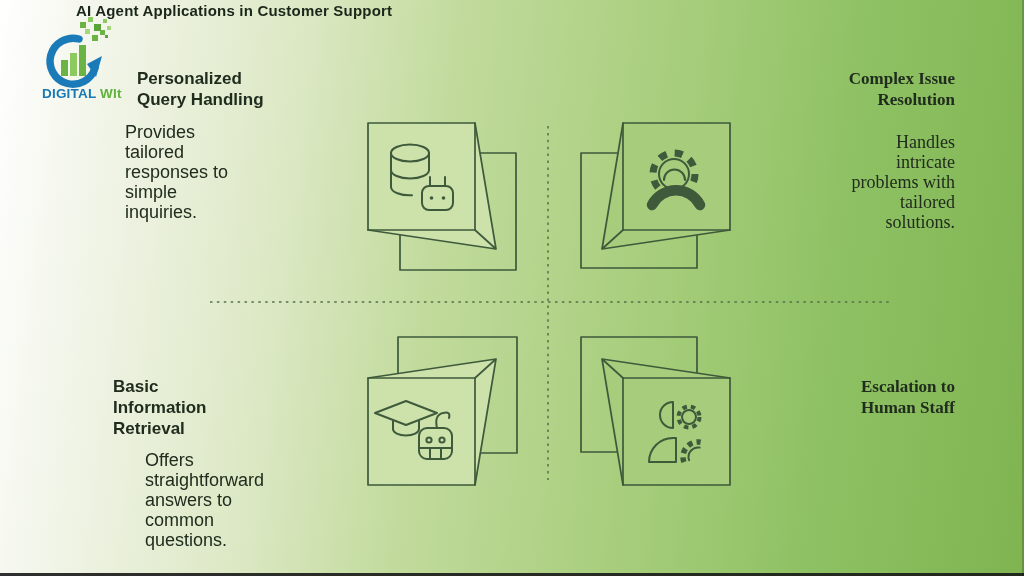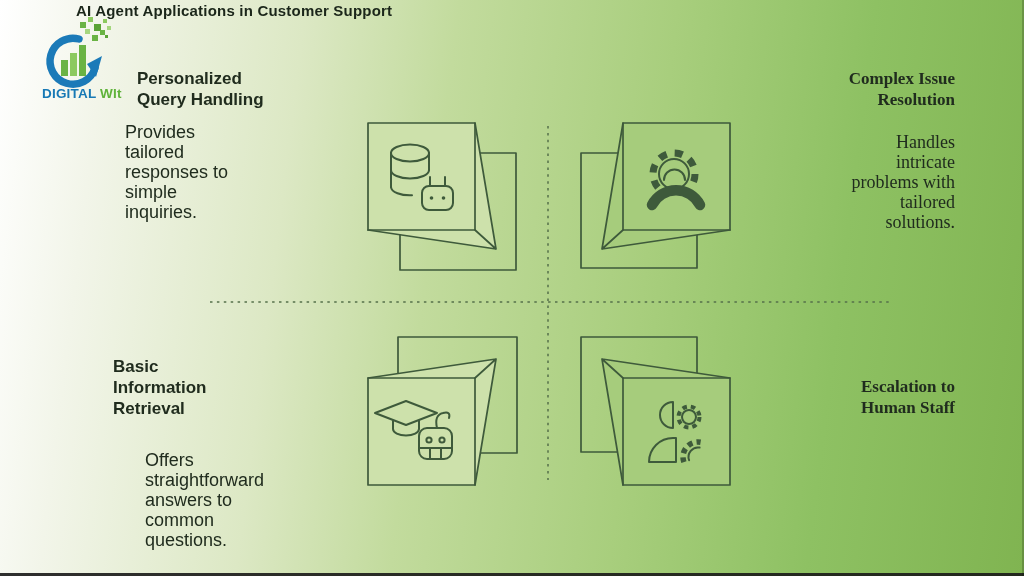--- a/index.html
+++ b/index.html
@@ -75,21 +75,21 @@
 inquiries.</div>
 
   <div class="abs q-text q-head alignL" style="left:765px;top:68px;width:190px">Complex Issue
 Resolution</div>
   <div class="abs q-text q-body alignL" style="left:765px;top:132px;width:190px">Handles
 intricate
 problems with
 tailored
 solutions.</div>
 
-  <div class="abs q-text q-head alignR" style="right:711px;top:356px;width:200px">Basic
+  <div class="abs q-text q-head alignR" style="right:711px;top:376px;width:200px">Basic
 Information
 Retrieval</div>
   <div class="abs q-text q-head alignL" style="left:765px;top:376px;width:190px">Escalation to
 Human Staff</div>
 
   <div class="abs q-text q-body alignR" style="right:689px;top:450px;width:190px">Offers
 straightforward
 answers to
 common
 questions.</div>

